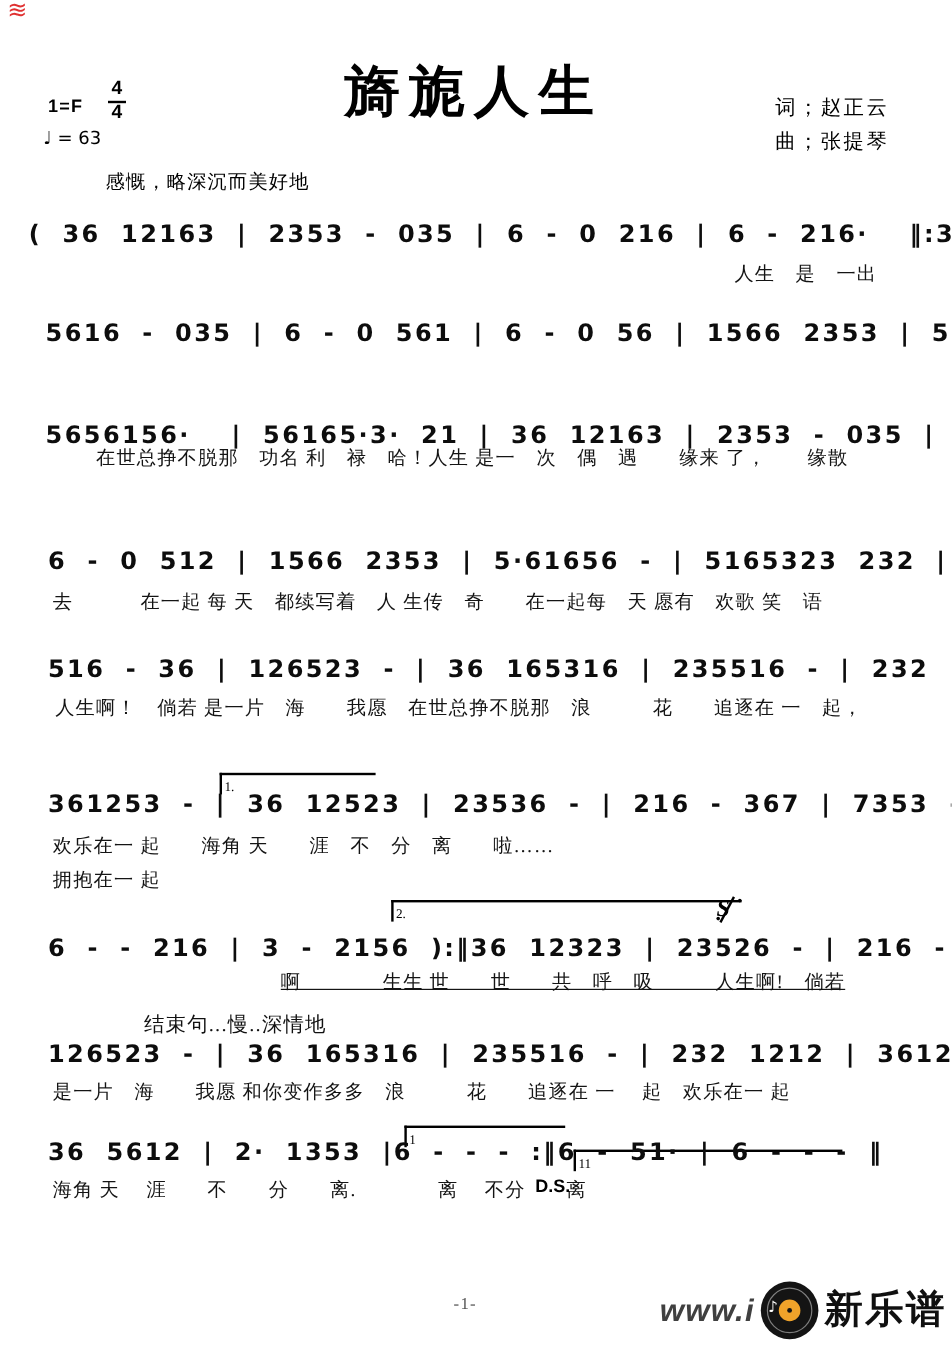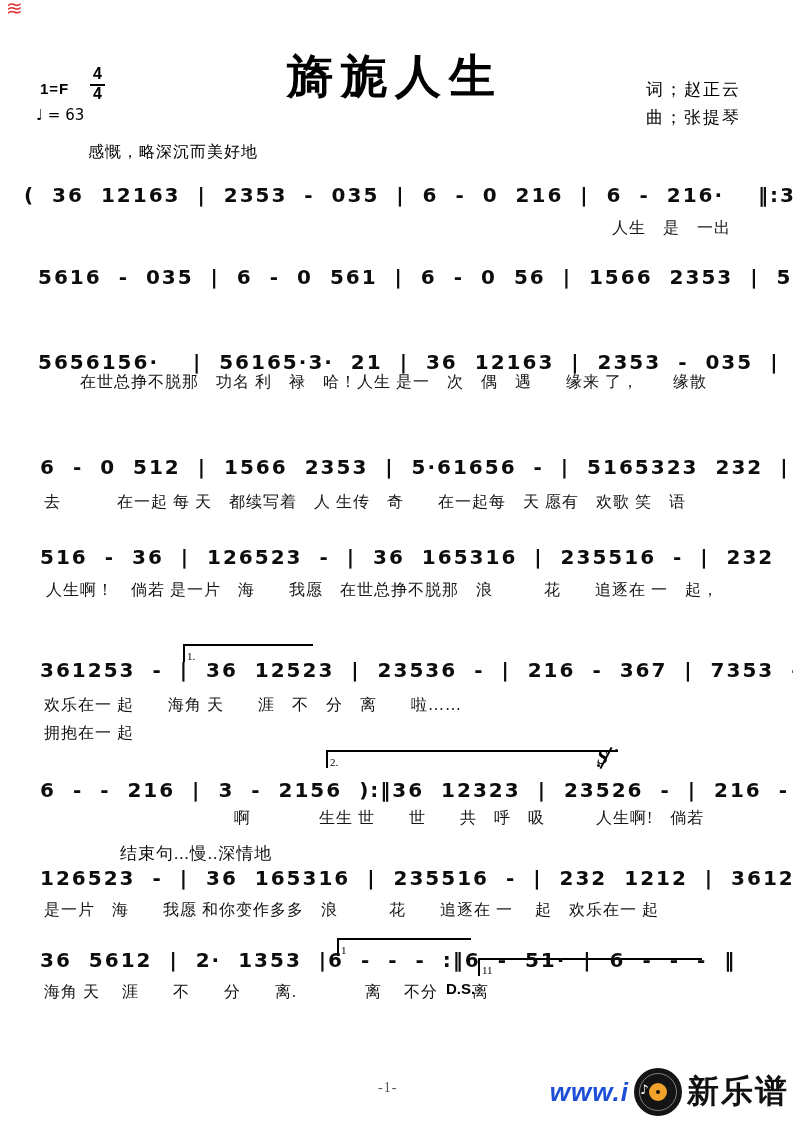--- a/index.html
+++ b/index.html
@@ -25,21 +25,21 @@
   .segno .s{font-size:20px;font-weight:bold;font-style:italic;font-family:"Liberation Serif",serif;}
   .segno .slash{position:absolute;left:8px;top:0px;width:2px;height:24px;background:#000;transform:rotate(28deg);}
   .segno .d1,.segno .d2{position:absolute;width:3px;height:3px;border-radius:50%;background:#000;}
   .segno .d1{right:-1px;top:3px;} .segno .d2{left:0px;bottom:3px;}
   .ds{position:absolute;left:446px;top:980px;font-size:15px;font-weight:bold;
       font-family:"Liberation Sans",sans-serif;}
   .pagenum{position:absolute;left:378px;top:1080px;font-size:14px;color:#555;letter-spacing:1px;}
   .red-mark{position:absolute;left:6px;top:-2px;color:#e03131;font-size:20px;
             font-family:"DejaVu Sans",sans-serif;line-height:1;}
   .logo{position:absolute;right:4px;bottom:6px;display:flex;align-items:center;}
-  .logo .www{font-style:italic;font-weight:bold;font-size:26px;color:#1d4ed8;
+  .logo .www{font-style:italic;font-weight:bold;font-size:26px;color:#404040;
              font-family:"Liberation Sans",sans-serif;letter-spacing:1px;}
   .disc{width:48px;height:48px;border-radius:50%;background:#141414;position:relative;margin:0 5px;flex:none;}
   .disc .ring{position:absolute;inset:5px;border:1px solid rgba(255,255,255,0.45);border-radius:50%;}
   .disc .label{position:absolute;left:15px;top:15px;width:18px;height:18px;border-radius:50%;background:#f0a32a;}
   .disc .hole{position:absolute;left:22px;top:22px;width:4px;height:4px;border-radius:50%;background:#141414;}
   .disc .note-glyph{position:absolute;left:6px;top:14px;color:#fff;font-size:13px;font-family:"DejaVu Sans",sans-serif;}
   .logo .site{font-weight:bold;font-size:32px;color:#101010;letter-spacing:2px;
               font-family:"Liberation Sans",sans-serif;text-align:center;}
 </style>
 </head>
@@ -80,21 +80,21 @@
   <div class="lyrics" style="left:44px;top:723px;">拥抱在一 起</div>
 
   <div class="volta" style="left:326px;top:750px;width:290px;"><span>2.</span></div>
   <div class="segno">
     <span class="s">S</span>
     <i class="slash"></i>
     <i class="d1"></i>
     <i class="d2"></i>
   </div>
   <div class="notes" style="left:40px;top:778px;">6 - - 216 | 3 - 2156 ):‖36 12323 | 23526 - | 216 - 36 |</div>
-  <div class="lyrics" style="left:234px;top:808px;">啊　　　　生生 世　　世　　共　呼　吸　　　人生啊!　倘若</div>
+  <div class="lyrics" style="left:234px;top:808px;text-decoration:underline;">啊　　　　生生 世　　世　　共　呼　吸　　　人生啊!　倘若</div>
 
   <div class="annotation" style="left:120px;top:842px;">结束句...慢..深情地</div>
   <div class="notes" style="left:40px;top:866px;">126523 - | 36 165316 | 235516 - | 232 1212 | 361253 - |</div>
   <div class="lyrics" style="left:44px;top:900px;">是一片　海　　我愿 和你变作多多　浪　　　花　　追逐在 一　 起　欢乐在一 起</div>
 
   <div class="volta" style="left:337px;top:938px;width:132px;"><span>1</span></div>
   <div class="volta" style="left:478px;top:938px;width:222px;margin-top:20px;"><span>11</span></div>
   <div class="notes" style="left:40px;top:948px;">36 5612 | 2· 1353 |6 - - - :‖6 - 51· | 6 - - - ‖</div>
   <div class="lyrics" style="left:44px;top:982px;">海角 天　 涯　　不　　分　　离.　　　　离　 不分　　离</div>
   <div class="ds">D.S.</div>

